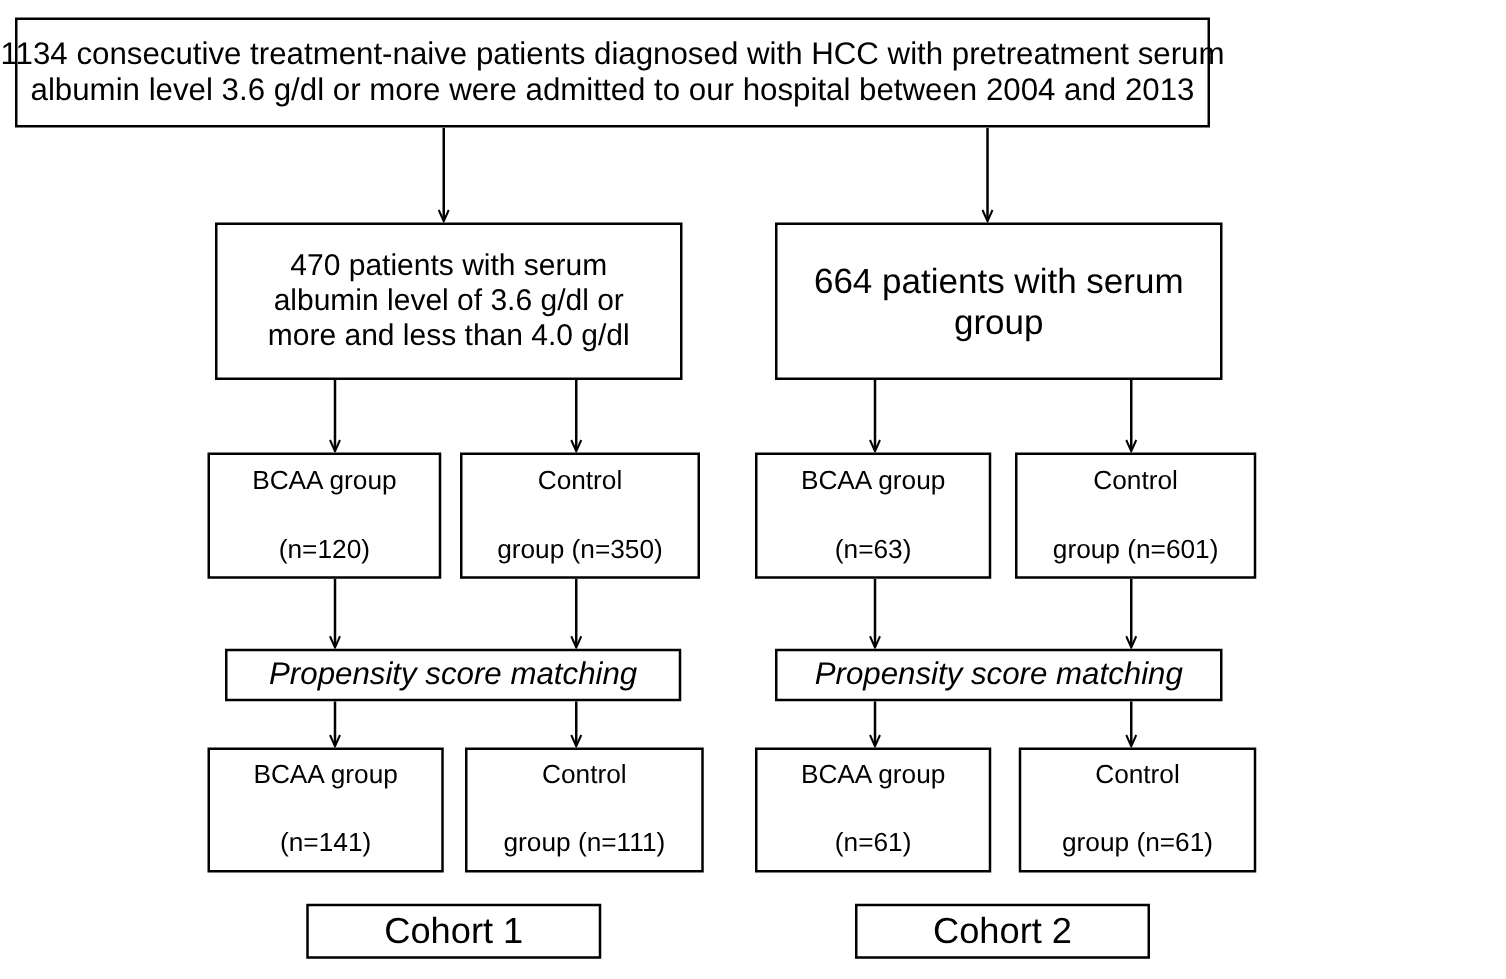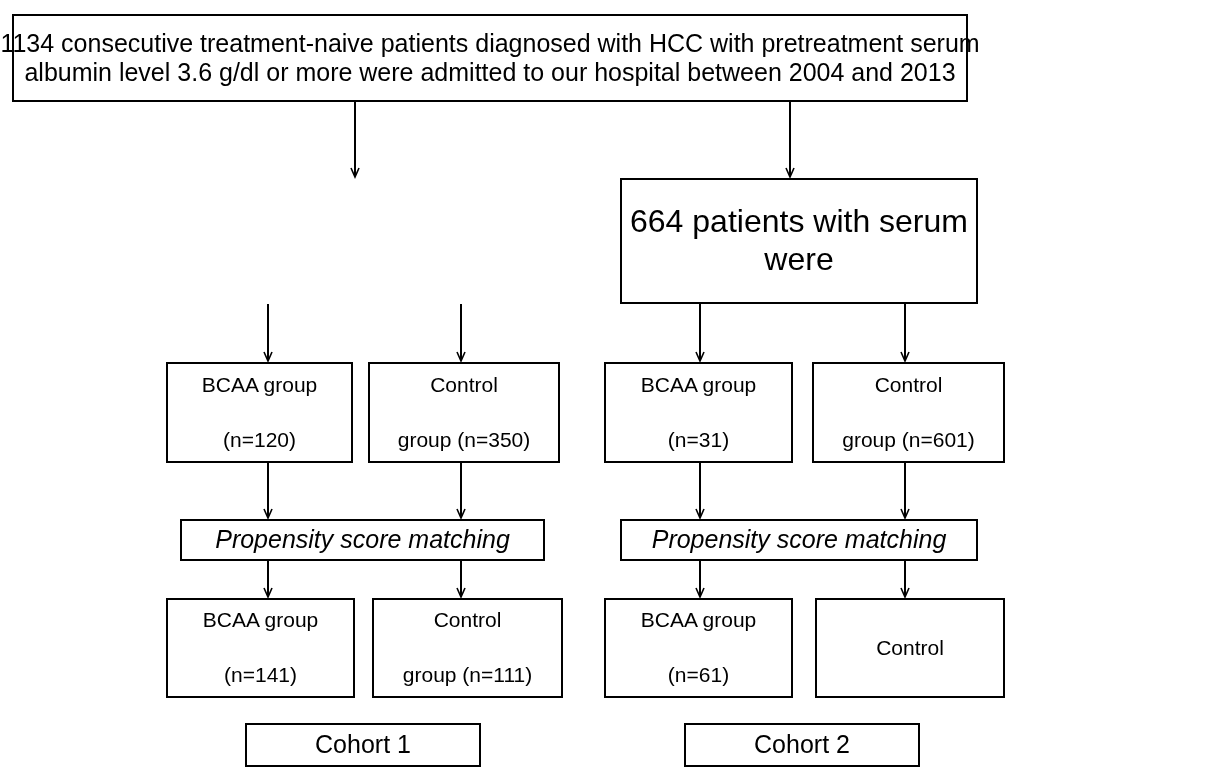--- a/index.html
+++ b/index.html
@@ -51,21 +51,21 @@
     top: 178px;
     width: 374px;
     height: 126px;
     font-size: 24px;
   }
   #node-stratum-2 {
     left: 620px;
     top: 178px;
     width: 358px;
     height: 126px;
-    font-size: 32px;
+    font-size: 28px;
   }
   
   .grp-pre, .grp-post {
     font-size: 21px;
   }
   .grp-pre .line + .line,
   .grp-post .line + .line {
     margin-top: 30px;
   }
   #node-c1-bcaa-pre  { left: 166px; top: 362px; width: 187px; height: 101px; }
@@ -81,21 +81,21 @@
   }
   #node-psm-1 { left: 180px; width: 365px; }
   #node-psm-2 { left: 620px; width: 358px; }
   
   #node-c1-bcaa-post { left: 166px; top: 598px; width: 189px; height: 100px; }
   #node-c1-ctrl-post { left: 372px; top: 598px; width: 191px; height: 100px; }
   #node-c2-bcaa-post { left: 604px; top: 598px; width: 189px; height: 100px; }
   #node-c2-ctrl-post { left: 815px; top: 598px; width: 190px; height: 100px; }
   
   .cohort {
-    font-size: 25px;
+    font-size: 29px;
     top: 723px;
     height: 44px;
   }
   #node-cohort-1 { left: 245px; width: 236px; }
   #node-cohort-2 { left: 684px; width: 236px; }
   
   #connectors {
     position: absolute;
     left: 0;
     top: 0;
@@ -138,39 +138,44 @@
       <line x1="700" y1="561" x2="700" y2="596"></line>
       <line x1="905" y1="561" x2="905" y2="596"></line>
     </g>
   </svg>
 
   <div class="node" id="node-enrollment">
     <span class="line">1134 consecutive treatment-naive patients diagnosed with HCC with pretreatment serum</span>
     <span class="line">albumin level 3.6 g/dl or more were admitted to our hospital between 2004 and 2013</span>
   </div>
 
+  <div class="node" id="node-stratum-1">
+    <span class="line">470 patients with serum</span>
+    <span class="line">albumin level of 3.6 g/dl or</span>
+    <span class="line">more and less than 4.0 g/dl</span>
+  </div>
 
   <div class="node" id="node-stratum-2">
     <span class="line">664 patients with serum</span>
-    <span class="line">were</span>
+    <span class="line">group</span>
   </div>
 
   <div class="node grp-pre" id="node-c1-bcaa-pre">
     <span class="line">BCAA group</span>
     <span class="line">(n=120)</span>
   </div>
 
   <div class="node grp-pre" id="node-c1-ctrl-pre">
     <span class="line">Control</span>
     <span class="line">group (n=350)</span>
   </div>
 
   <div class="node grp-pre" id="node-c2-bcaa-pre">
     <span class="line">BCAA group</span>
-    <span class="line">(n=31)</span>
+    <span class="line">(n=63)</span>
   </div>
 
   <div class="node grp-pre" id="node-c2-ctrl-pre">
     <span class="line">Control</span>
     <span class="line">group (n=601)</span>
   </div>
 
   <div class="node psm" id="node-psm-1">
     <span class="line">Propensity score matching</span>
   </div>
@@ -189,20 +194,21 @@
     <span class="line">group (n=111)</span>
   </div>
 
   <div class="node grp-post" id="node-c2-bcaa-post">
     <span class="line">BCAA group</span>
     <span class="line">(n=61)</span>
   </div>
 
   <div class="node grp-post" id="node-c2-ctrl-post">
     <span class="line">Control</span>
+    <span class="line">group (n=61)</span>
   </div>
 
   <div class="node cohort" id="node-cohort-1">
     <span class="line">Cohort 1</span>
   </div>
 
   <div class="node cohort" id="node-cohort-2">
     <span class="line">Cohort 2</span>
   </div>
 

